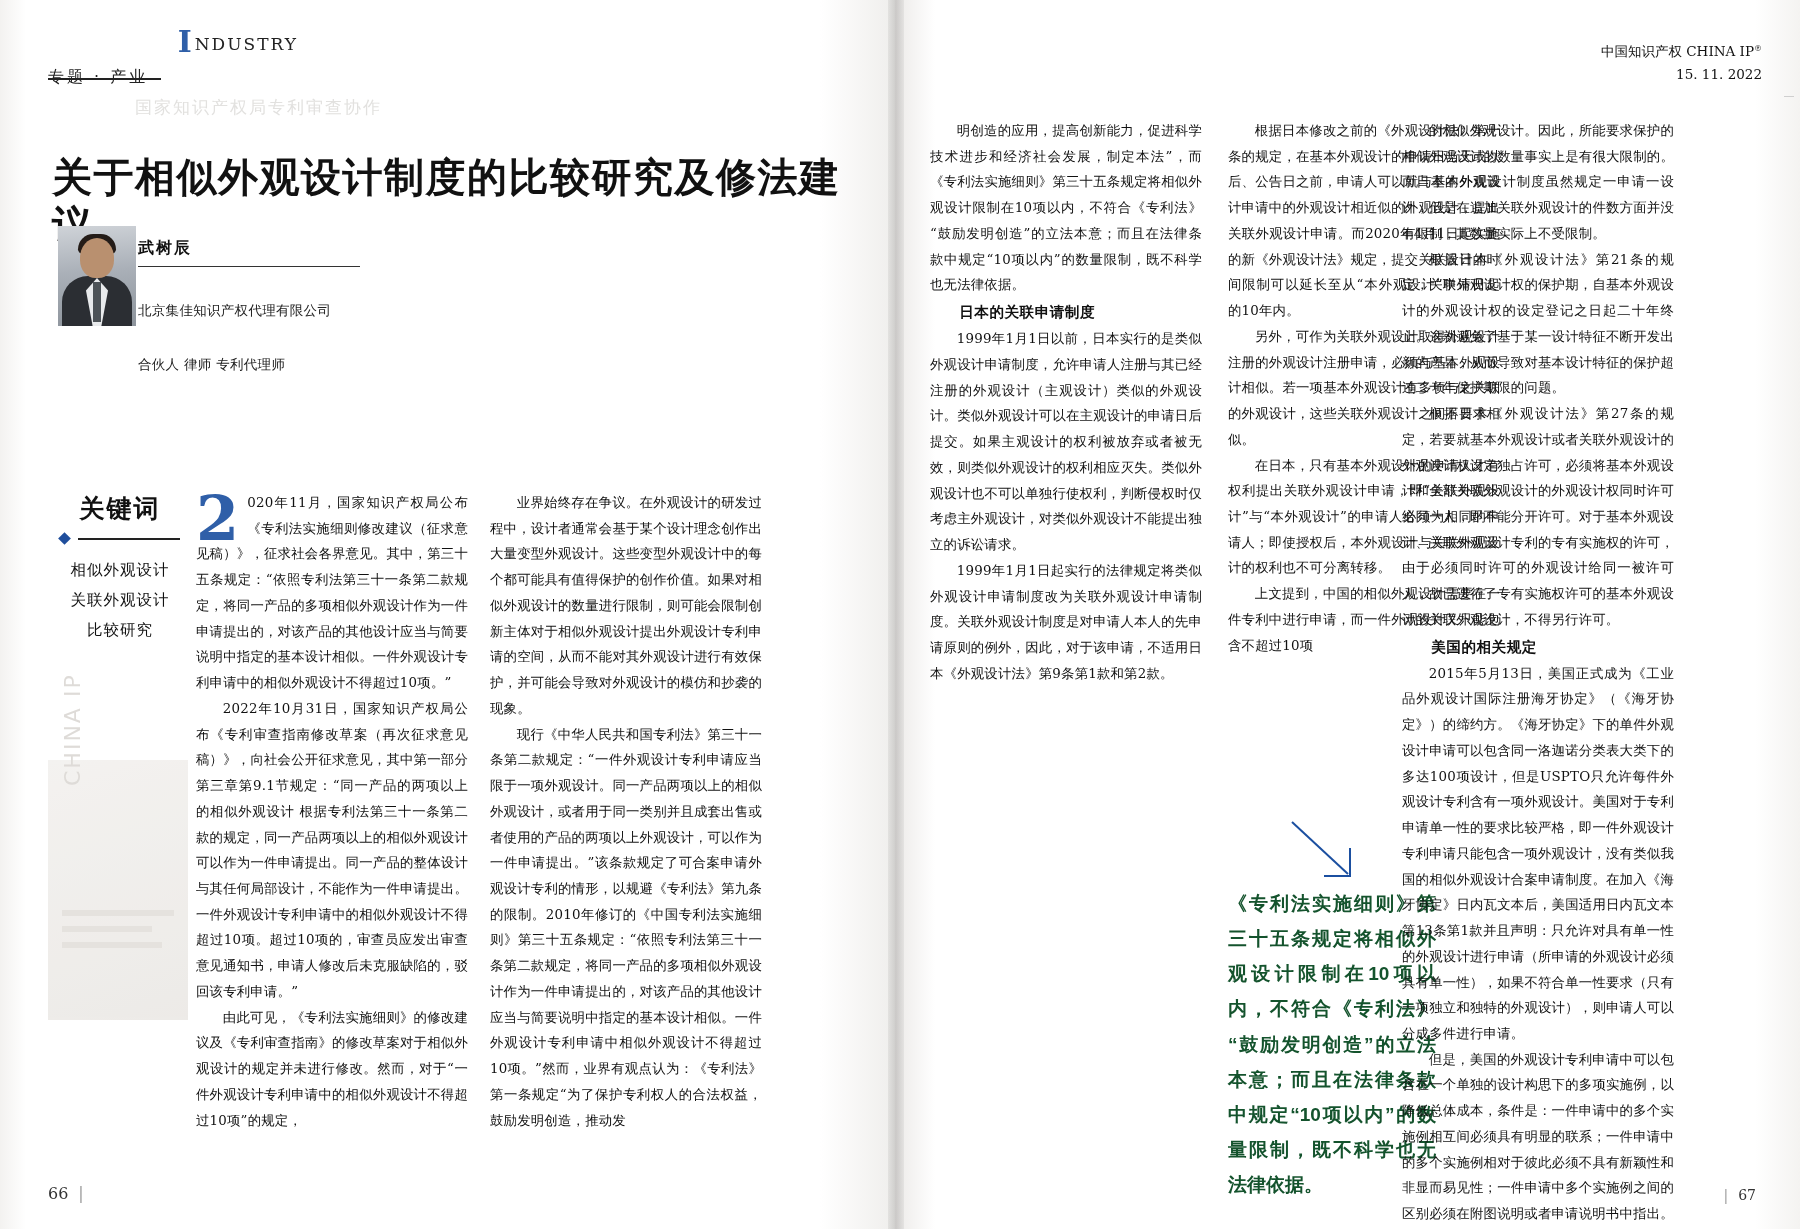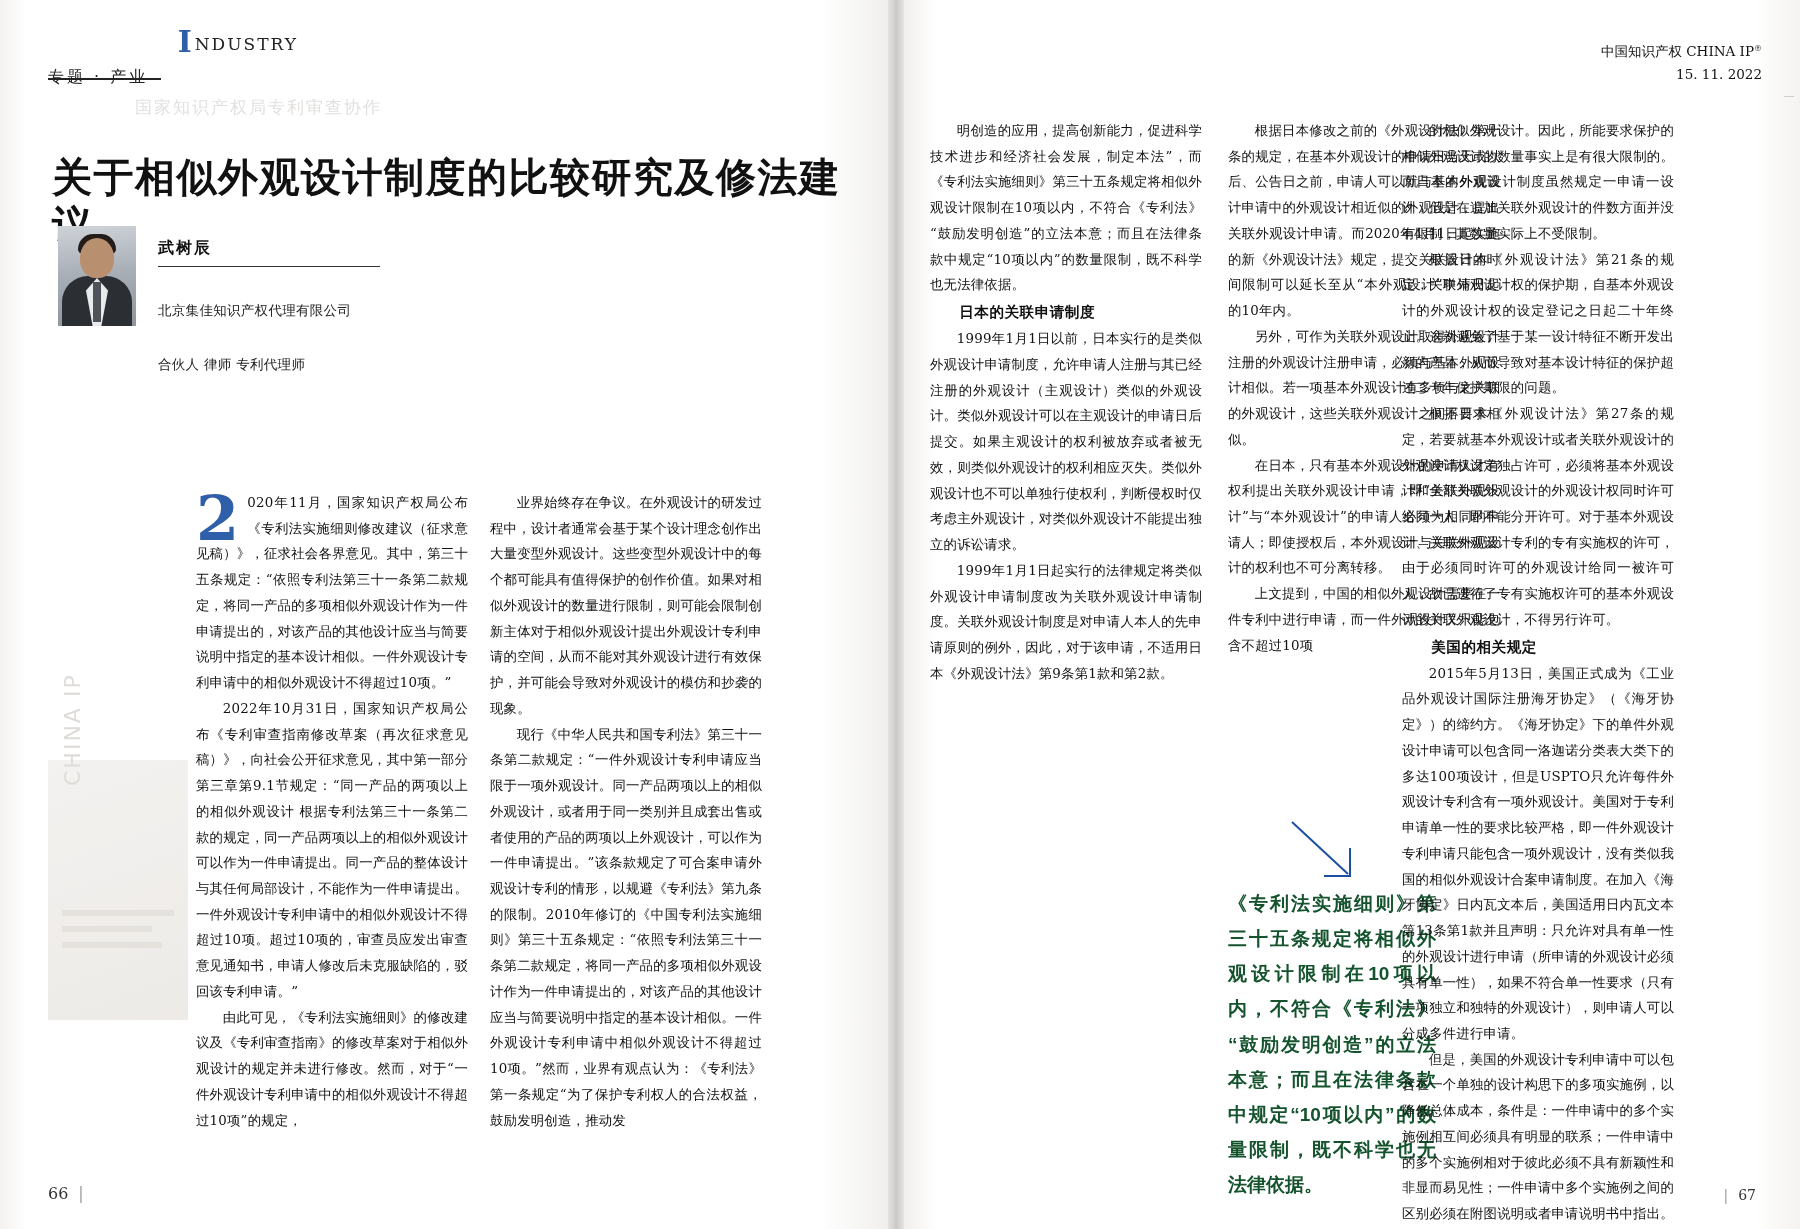--- a/index.html
+++ b/index.html
@@ -40,21 +40,21 @@
      overflow:hidden;}
   .author-photo .head{position:absolute;left:22px;top:12px;width:34px;height:40px;
      border-radius:50% 50% 45% 45%;background:#b9906f;}
   .author-photo .hair{position:absolute;left:20px;top:8px;width:38px;height:20px;
      border-radius:19px 19px 6px 6px;background:#241c18;}
   .author-photo .body{position:absolute;left:4px;top:50px;width:70px;height:50px;
      background:#2b2e33;border-radius:26px 26px 0 0;}
   .author-photo .shirt{position:absolute;left:28px;top:52px;width:22px;height:48px;
      background:#e8eaec;clip-path:polygon(50% 0,100% 26%,70% 100%,30% 100%,0 26%);}
   .author-photo .tie{position:absolute;left:35px;top:56px;width:8px;height:40px;background:#4d5358;}
-  .author-info{position:absolute;left:100px;top:12px;width:236px;}
+  .author-info{position:absolute;left:80px;top:12px;width:236px;}
   .author-name{font-size:16px;font-weight:bold;letter-spacing:2px;color:#111;}
   .author-rule{width:222px;height:1px;background:#333;margin:7px 0 8px 0;}
   .author-line{font-size:13.5px;line-height:1.65;color:#222;letter-spacing:.3px;margin-top:32px;}
 
   .kw-block{position:absolute;left:60px;top:492px;width:120px;text-align:center;}
   .kw-title{font-family:"DejaVu Serif","Liberation Serif",serif;font-size:25px;
      font-weight:bold;letter-spacing:2px;color:#111;}
   .kw-marker{width:120px;height:9px;margin:9px 0 12px 0;position:relative;}
   .kw-marker .bar{position:absolute;left:18px;top:4px;width:102px;height:1.5px;background:#222;}
   .kw-marker .dot{position:absolute;left:0;top:0;width:9px;height:9px;background:#1f4e9c;
@@ -143,20 +143,30 @@
       </div>
     </div>
 
     <div class="ghost-box">
       <div class="gtext">CHINA IP</div>
       <div class="gline" style="top:150px;"></div>
       <div class="gline" style="top:166px;width:90px;"></div>
       <div class="gline" style="top:182px;width:100px;"></div>
     </div>
 
+    <div class="kw-block">
+      <div class="kw-title">关键词</div>
+      <div class="kw-marker">
+          <div class="bar"></div>
+          <div class="dot"></div>
+        </div>
+      <div class="kw-item">相似外观设计</div>
+      <div class="kw-item">关联外观设计</div>
+      <div class="kw-item">比较研究</div>
+    </div>
 
     <div class="col l-col1">
       <p class="noindent"><span class="dropcap">2</span><span>020年11月，国家知识产权局公布《专利法实施细则修改建议（征求意见稿）》，征求社会各界意见。其中，第三十五条规定：“依照专利法第三十一条第二款规定，将同一产品的多项相似外观设计作为一件申请提出的，对该产品的其他设计应当与简要说明中指定的基本设计相似。一件外观设计专利申请中的相似外观设计不得超过10项。”</span></p>
       <p>2022年10月31日，国家知识产权局公布《专利审查指南修改草案（再次征求意见稿）》，向社会公开征求意见，其中第一部分第三章第9.1节规定：“同一产品的两项以上的相似外观设计 根据专利法第三十一条第二款的规定，同一产品两项以上的相似外观设计可以作为一件申请提出。同一产品的整体设计与其任何局部设计，不能作为一件申请提出。一件外观设计专利申请中的相似外观设计不得超过10项。超过10项的，审查员应发出审查意见通知书，申请人修改后未克服缺陷的，驳回该专利申请。”</p>
       <p>由此可见，《专利法实施细则》的修改建议及《专利审查指南》的修改草案对于相似外观设计的规定并未进行修改。然而，对于“一件外观设计专利申请中的相似外观设计不得超过10项”的规定，</p>
     </div>
 
     <div class="col l-col2">
       <p>业界始终存在争议。在外观设计的研发过程中，设计者通常会基于某个设计理念创作出大量变型外观设计。这些变型外观设计中的每个都可能具有值得保护的创作价值。如果对相似外观设计的数量进行限制，则可能会限制创新主体对于相似外观设计提出外观设计专利申请的空间，从而不能对其外观设计进行有效保护，并可能会导致对外观设计的模仿和抄袭的现象。</p>
       <p>现行《中华人民共和国专利法》第三十一条第二款规定：“一件外观设计专利申请应当限于一项外观设计。同一产品两项以上的相似外观设计，或者用于同一类别并且成套出售或者使用的产品的两项以上外观设计，可以作为一件申请提出。”该条款规定了可合案申请外观设计专利的情形，以规避《专利法》第九条的限制。2010年修订的《中国专利法实施细则》第三十五条规定：“依照专利法第三十一条第二款规定，将同一产品的多项相似外观设计作为一件申请提出的，对该产品的其他设计应当与简要说明中指定的基本设计相似。一件外观设计专利申请中相似外观设计不得超过10项。”然而，业界有观点认为：《专利法》第一条规定“为了保护专利权人的合法权益，鼓励发明创造，推动发</p>

